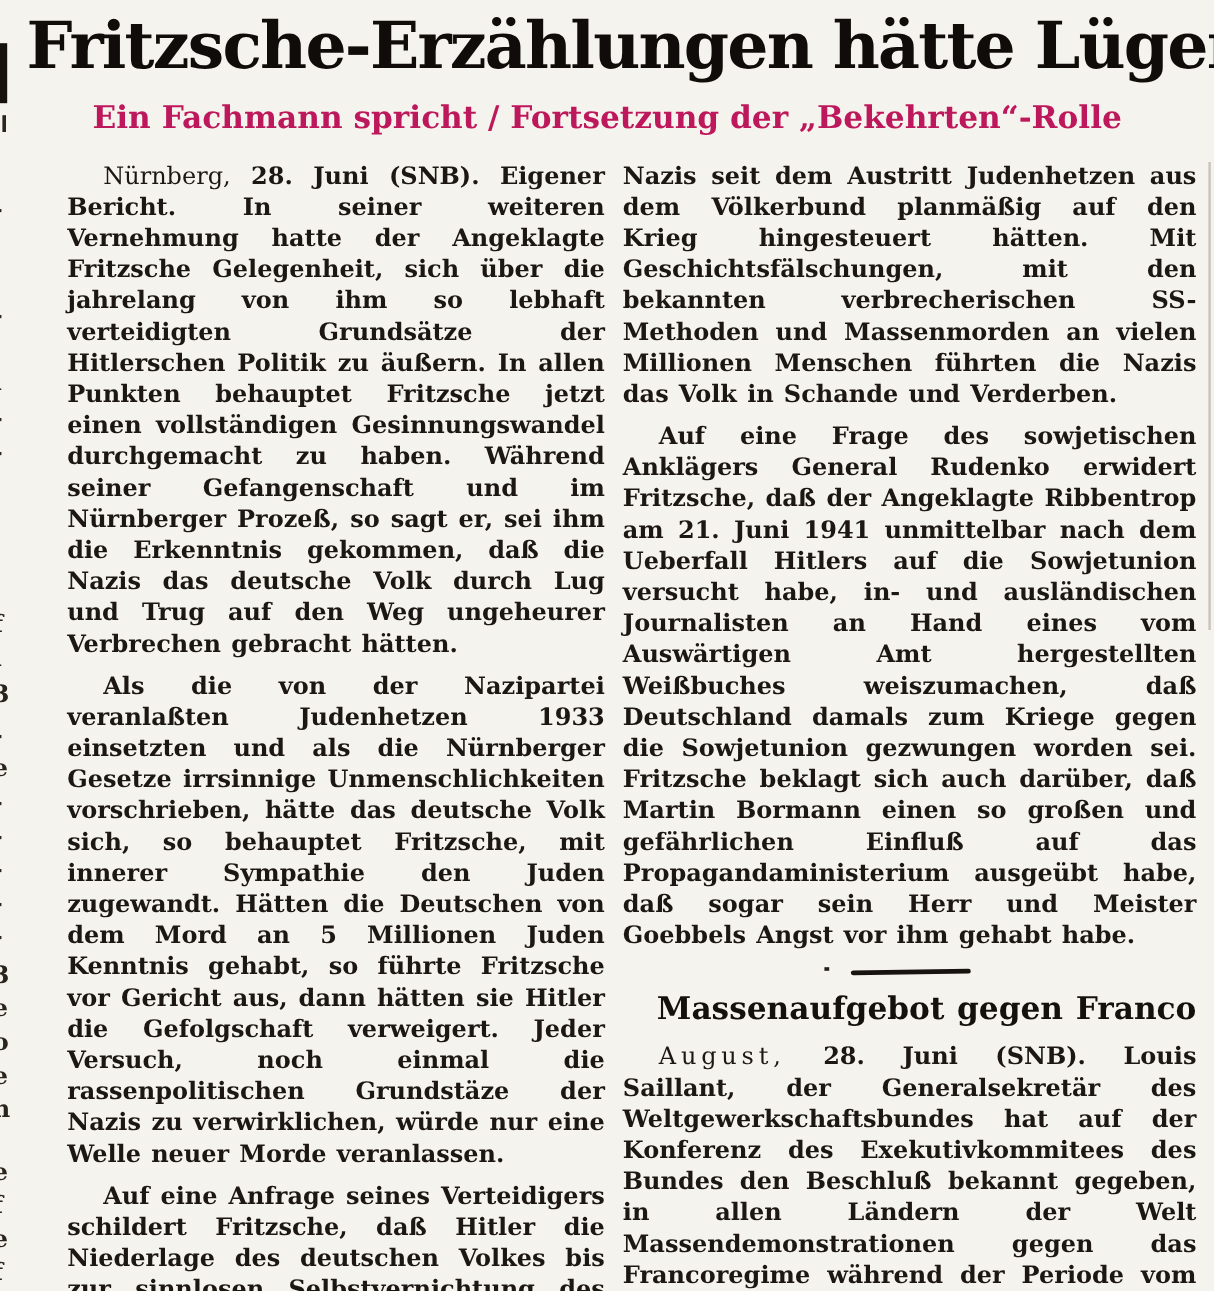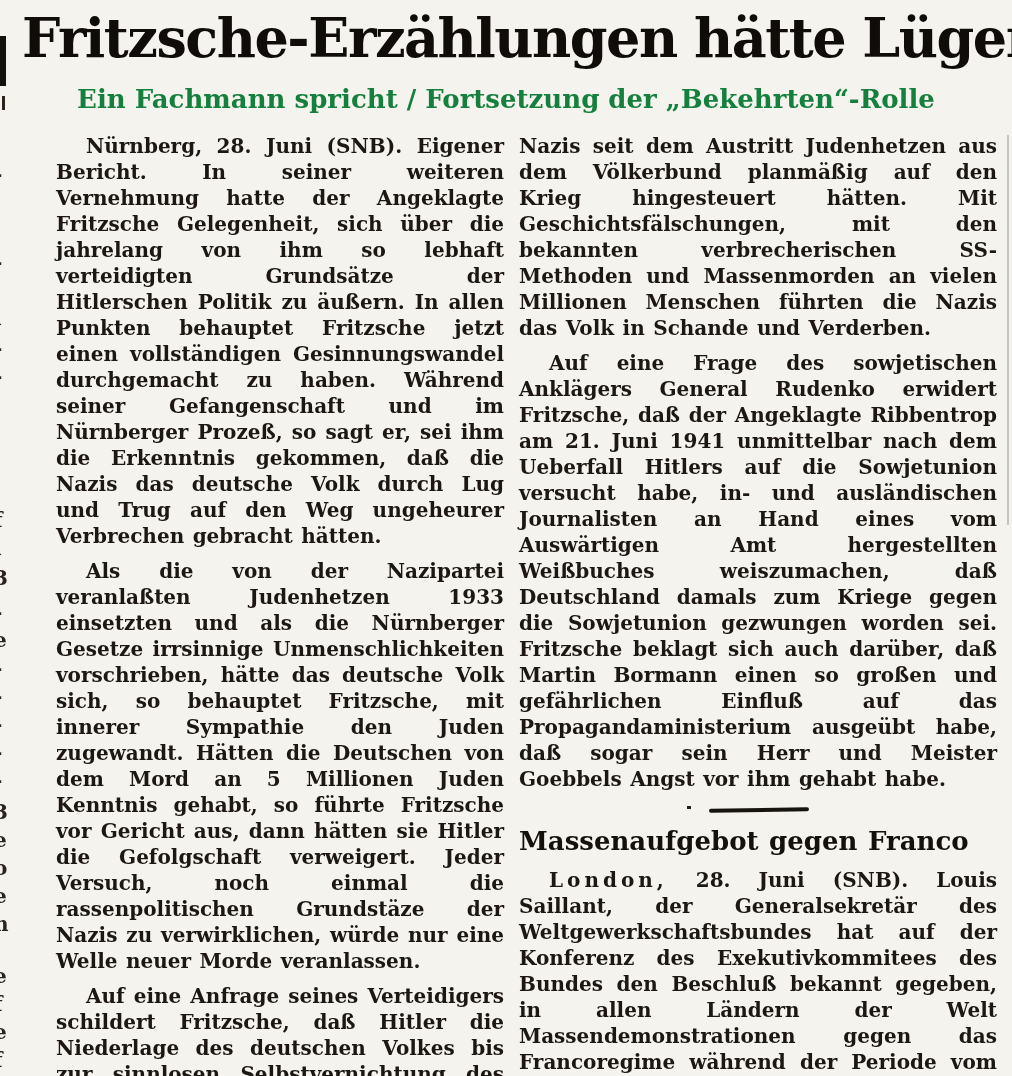--- a/index.html
+++ b/index.html
@@ -29,37 +29,37 @@
   }
   .subheadline {
     position: absolute;
     left: 0; top: 82px;
     width: 1012px;
     margin: 0;
     text-align: center;
     font-weight: 700;
     font-size: 26px;
     line-height: 34px;
-    color: #15803d;
+    color: #be185d;
   }
   
   .col {
     position: absolute;
     top: 133px;
     text-align: justify;
     font-weight: 700;
     font-size: 20px;
     line-height: 26px;
     word-spacing: 1.5px;
   }
   .col-left  { left: 56px;  width: 448px; }
   .col-right { left: 519px; width: 478px; }
   .col p { margin: 0 0 9px 0; }
   .col p.indent { text-indent: 30px; }
-  .dateline { font-weight: 700; }
+  .dateline { font-weight: 400; }
   .dateline.spaced { letter-spacing: 4px; }
   
   .divider-wrap {
     position: relative;
     height: 18px;
     margin: 4px 0 6px 0;
   }
   .divider-dot {
     position: absolute;
     left: 168px; top: 5px;
@@ -69,21 +69,21 @@
   .divider-line {
     position: absolute;
     left: 190px; top: 7px;
     width: 100px; height: 4px;
     background: #171310;
     transform: rotate(-0.8deg);
     border-radius: 2px;
   }
   .franco-head {
     margin: 2px 0 10px 0;
-    text-align: left;
+    text-align: right;
     font-weight: 700;
     font-size: 26px;
     line-height: 32px;
     text-indent: 0;
     color: #14100c;
   }
   
   .edge-frags {
     position: absolute;
     left: 0; top: 0;
@@ -171,16 +171,16 @@
     <p>Nazis seit dem Austritt Judenhetzen aus dem Völkerbund planmäßig auf den Krieg hingesteuert hätten. Mit Geschichtsfälschungen, mit den bekannten verbrecherischen SS-Methoden und Massenmorden an vielen Millionen Menschen führten die Nazis das Volk in Schande und Verderben.</p>
     <p class="indent">Auf eine Frage des sowjetischen Anklägers General Rudenko erwidert Fritzsche, daß der Angeklagte Ribbentrop am 21. Juni 1941 unmittelbar nach dem Ueberfall Hitlers auf die Sowjetunion versucht habe, in- und ausländischen Journalisten an Hand eines vom Auswärtigen Amt hergestellten Weißbuches weiszumachen, daß Deutschland damals zum Kriege gegen die Sowjetunion gezwungen worden sei. Fritzsche beklagt sich auch darüber, daß Martin Bormann einen so großen und gefährlichen Einfluß auf das Propagandaministerium ausgeübt habe, daß sogar sein Herr und Meister Goebbels Angst vor ihm gehabt habe.</p>
 
     <div class="divider-wrap">
       <span class="divider-dot"></span>
       <span class="divider-line"></span>
     </div>
 
     <h3 class="franco-head">Massenaufgebot gegen Franco</h3>
 
-    <p class="indent"><span class="dateline spaced">London,</span><span> 28. Juni (SNB). Louis Saillant, der Generalsekretär des Weltgewerkschaftsbundes hat auf der Konferenz des Exekutivkommitees des Bundes den Beschluß bekannt gegeben, in allen Ländern der Welt Massendemonstrationen gegen das Francoregime während der Periode vom 18. Juli bis zum 15. August auszuführen.</span></p>
+    <p class="indent"><span class="dateline spaced">August,</span><span> 28. Juni (SNB). Louis Saillant, der Generalsekretär des Weltgewerkschaftsbundes hat auf der Konferenz des Exekutivkommitees des Bundes den Beschluß bekannt gegeben, in allen Ländern der Welt Massendemonstrationen gegen das Francoregime während der Periode vom 18. Juli bis zum 15. August auszuführen.</span></p>
   </div>
 
 </div>
 
 </body></html>

